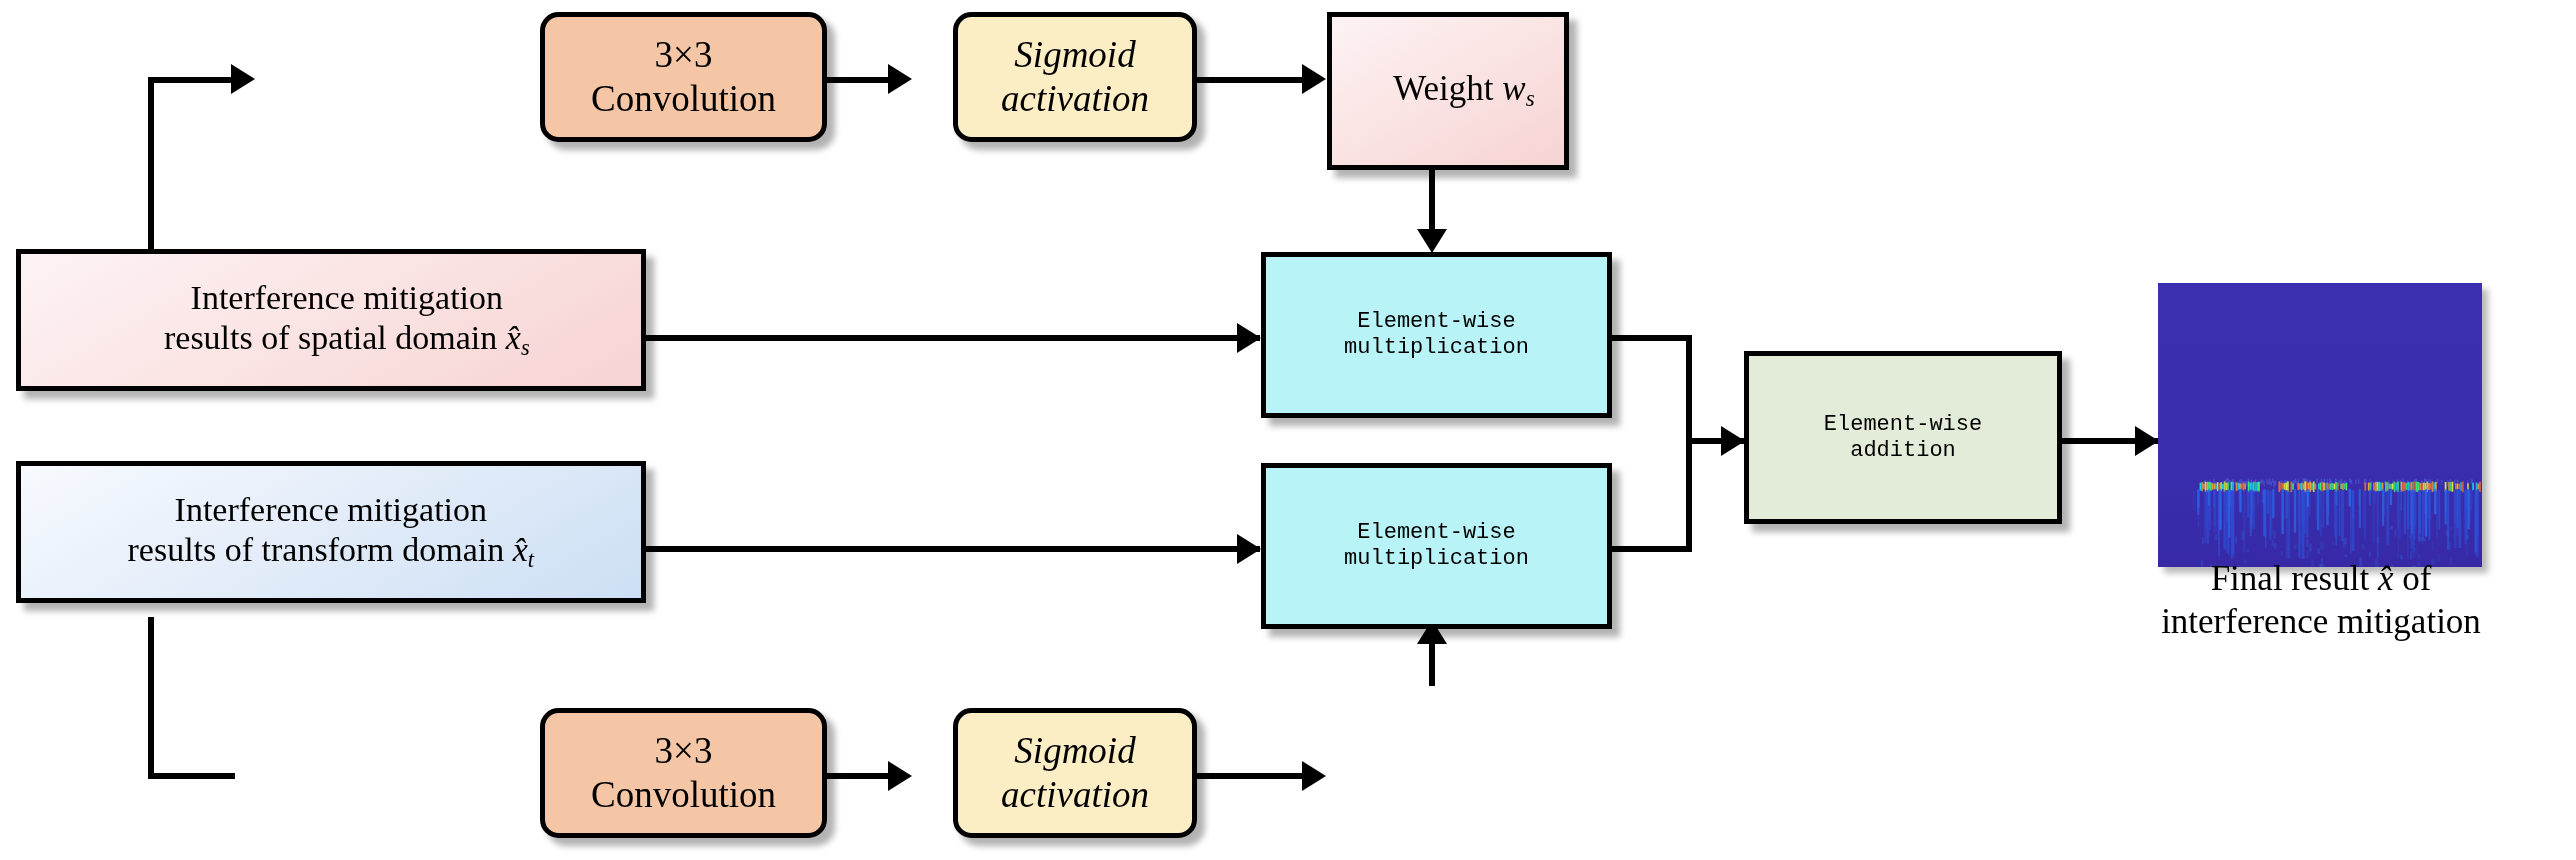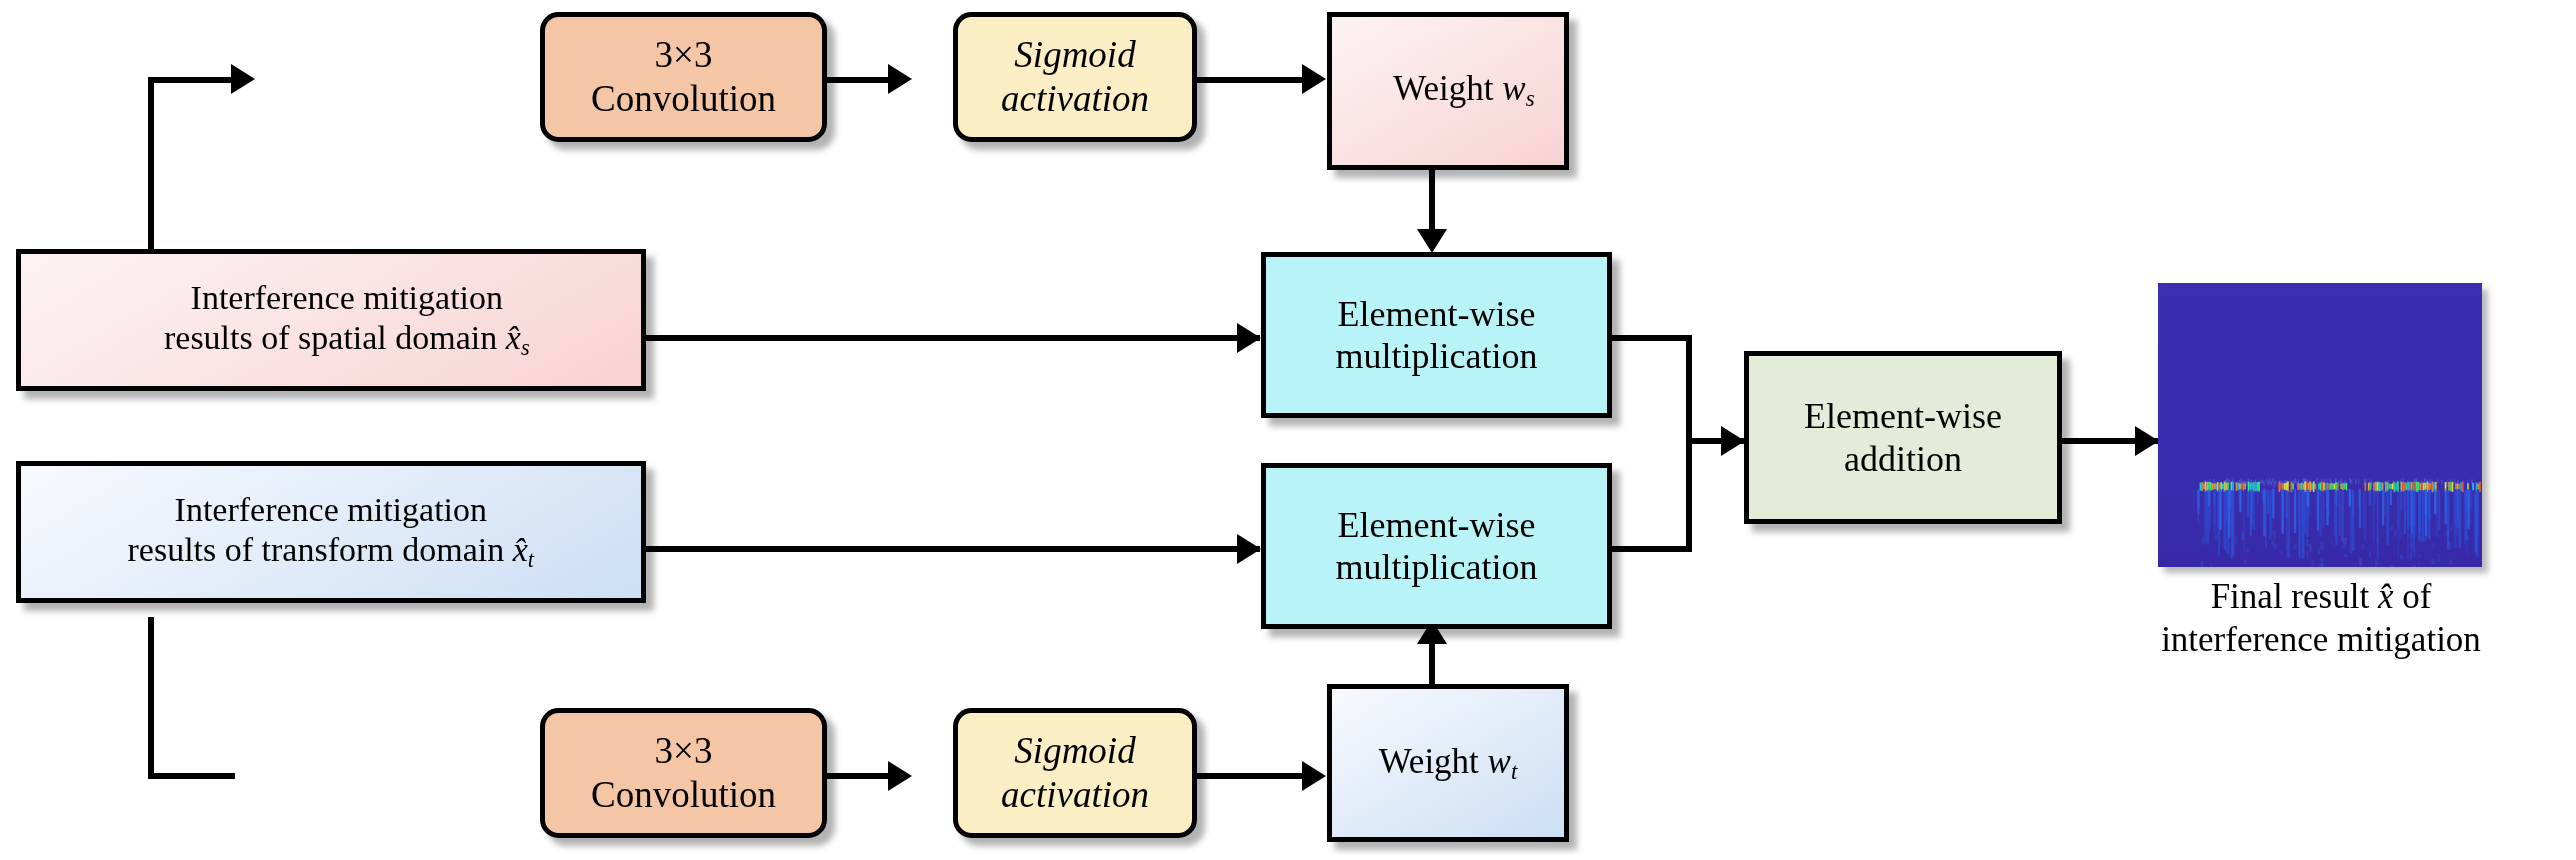--- a/index.html
+++ b/index.html
@@ -43,21 +43,21 @@
   .fill-pink   { background: linear-gradient(150deg,#fdf3f4 0%,#fbe6e6 40%,#f7d3d3 100%); padding-left: 32px; }
   .fill-blue   { background: linear-gradient(150deg,#f7fafe 0%,#e4edf9 45%,#ccdff4 100%); }
   .fill-orange { background: #f5c6a5; }
   .fill-yellow { background: #fbeec4; font-style: italic; }
   .fill-cyan   { background: #b8f4f7; }
   .fill-green  { background: #e2ecd8; }
 
   
   .t-input  { font-size: 34px; }
   .t-proc   { font-size: 37px; }
-  .t-mul    { font-size: 36px; }
+  .t-mul    { font-size: 22px; font-family: Liberation Mono, monospace; }
   .t-weight { font-size: 35px; }
 
   
   i.mvar { font-style: italic; font-family: "Liberation Serif", serif; }
   .sub { font-size: 0.66em; vertical-align: -0.28em; font-style: italic; }
 
   
   .wire {
     position: absolute;
     background: #000000;
@@ -172,23 +172,20 @@
   <div class="node rounded fill-orange t-proc" style="left:540px; top:708px; width:287px; height:130px;">
     <span class="txt">3×3
 Convolution</span>
   </div>
 
   <div class="node rounded fill-yellow t-proc" style="left:953px; top:708px; width:244px; height:130px;">
     <span class="txt">Sigmoid
 activation</span>
   </div>
 
-  <div class="node fill-blue t-weight" style="left:1327px; top:684px; width:242px; height:158px;">
-    <span class="txt"><span>Weight </span><i class="mvar">w</i><span class="sub">t</span></span>
-  </div>
 
   <div class="node fill-cyan t-mul" style="left:1261px; top:252px; width:351px; height:166px;">
     <span class="txt">Element-wise
 multiplication</span>
   </div>
 
   <div class="node fill-cyan t-mul" style="left:1261px; top:463px; width:351px; height:166px;">
     <span class="txt">Element-wise
 multiplication</span>
   </div>
@@ -668,16 +665,16 @@
           <rect x="396.5" y="416.7" width="4.5" height="12.9" fill="#3456cf" opacity="0.3005224895852257"></rect>
           <rect x="160.2" y="345.1" width="4.0" height="11.8" fill="#3456cf" opacity="0.3519441915172824"></rect>
           <rect x="258.2" y="403.5" width="3.1" height="4.8" fill="#3456cf" opacity="0.4620536727840331"></rect>
           <rect x="61.3" y="354.2" width="2.5" height="10.4" fill="#3456cf" opacity="0.43779980669626956"></rect>
           <rect x="227.1" y="384.5" width="3.1" height="4.8" fill="#3456cf" opacity="0.49853818846798414"></rect>
           <rect x="116.7" y="346.1" width="3.1" height="12.3" fill="#3456cf" opacity="0.49291061890912735"></rect>
         </g>
     </svg>
   </div>
 
-  <div id="out-caption" style="left:2131px; top:576px; width:380px;"><span>Final result </span><i class="mvar">x̂</i><span> of</span><br><span>interference  mitigation</span></div>
+  <div id="out-caption" style="left:2131px; top:558px; width:380px;"><span>Final result </span><i class="mvar">x̂</i><span> of</span><br><span>interference  mitigation</span></div>
 
 </div>
 
 
 </body></html>

